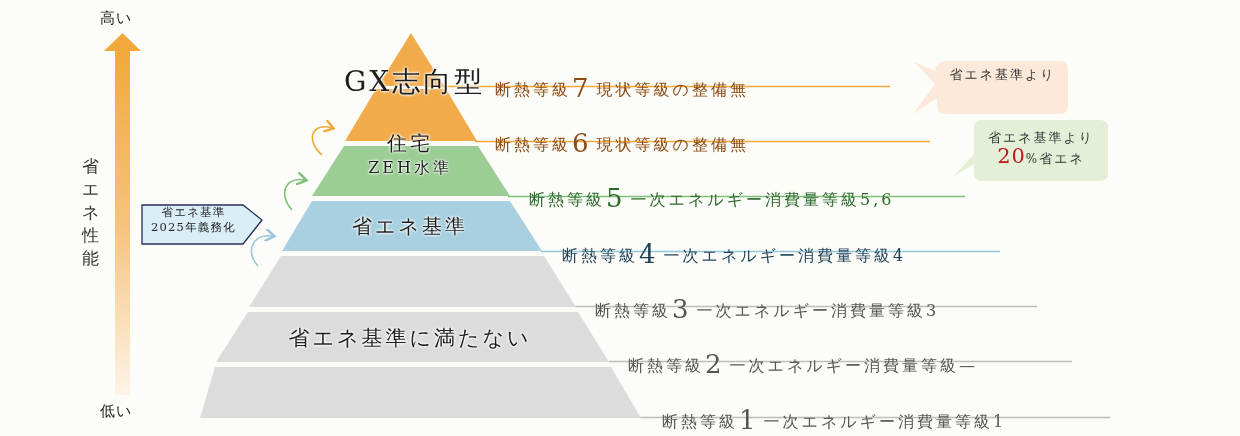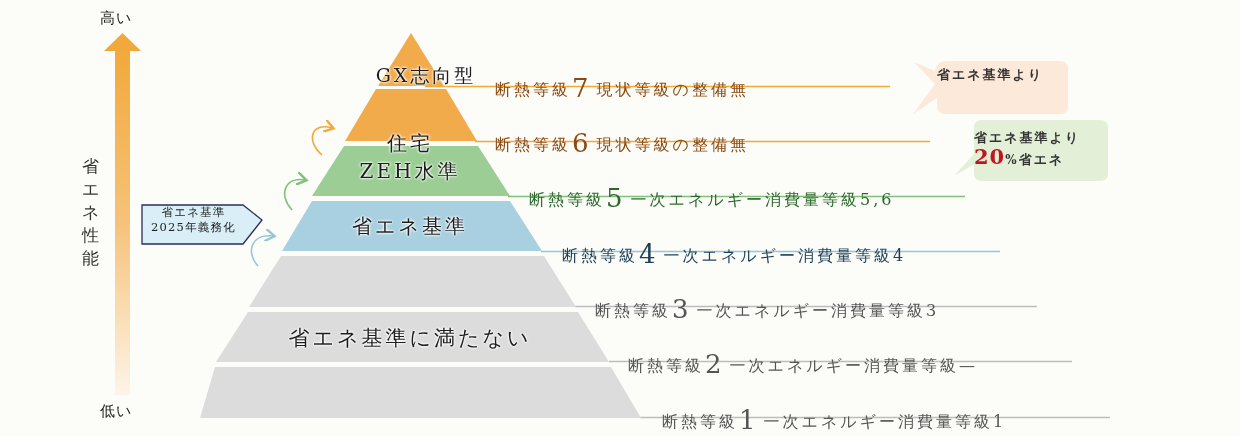--- a/index.html
+++ b/index.html
@@ -6,21 +6,21 @@
   body { width:1240px; height:436px; background:#fcfcf8; position:relative; overflow:hidden;
          font-family:"DejaVu Serif","Liberation Serif",serif; }
   svg.stage { position:absolute; left:0; top:0; }
   .axis-label { position:absolute; font-size:15px; color:#222; letter-spacing:1px; }
   .axis-title { position:absolute; left:82px; top:155px; width:20px; font-size:17px; color:#333;
                 line-height:23px; }
   .layer-label { position:absolute; color:#1e1e1e; text-align:center; white-space:nowrap;
                  letter-spacing:3px; text-shadow:0 0 3px #fff, 0 0 3px #fff, 0 0 2px #fff; }
   .grade { position:absolute; white-space:nowrap; font-size:16px; letter-spacing:3px;margin-top:15px; }
   .grade .num { font-size:26px; letter-spacing:0; margin:0 8px 0 1px; position:relative; top:2px; }
-  .callout { position:absolute; text-align:left; font-size:13px; color:#333; letter-spacing:2px; line-height:19px;font-weight:bold; }
+  .callout { position:absolute; text-align:center; font-size:13px; color:#333; letter-spacing:2px; line-height:19px; }
   .callout .pct { color:#c0161f; font-size:21px; letter-spacing:1px; }
   .callout .pctsign { font-size:12px; }
   .mandate { position:absolute; left:141px; top:205px; width:105px; text-align:center; font-size:11.5px;
              color:#222; letter-spacing:1.2px; line-height:15px; }
 </style>
 </head>
 <body>
 
 <svg class="stage" width="1240" height="436" viewBox="0 0 1240 436">
   <defs>
@@ -85,23 +85,23 @@
 
 <div class="axis-label" style="left:100px; top:9px;">高い</div>
 <div class="axis-title">省エネ性能</div>
 <div class="axis-label" style="left:100px; top:402px;">低い</div>
 
 <div class="mandate">
   <div>省エネ基準</div>
   <div>2025年義務化</div>
 </div>
 
-<div class="layer-label" style="left:356px; top:63px; width:140px; font-size:19px;">GX志向型</div>
+<div class="layer-label" style="left:344px; top:63px; width:140px; font-size:28px;">GX志向型</div>
 <div class="layer-label" style="left:340px; top:94px; width:140px; font-size:20px;margin-top:36px;">住宅</div>
-<div class="layer-label" style="left:330px; top:158px; width:160px; font-size:20px;">ZEH水準</div>
+<div class="layer-label" style="left:330px; top:158px; width:160px; font-size:16px;">ZEH水準</div>
 <div class="layer-label" style="left:310px; top:213px; width:200px; font-size:20px;">省エネ基準</div>
 <div class="layer-label" style="left:240px; top:324px; width:340px; font-size:21px;">省エネ基準に満たない</div>
 
 <div class="grade" style="left:495px; top:56px; color:#8a4a12;">
   <span>断熱等級</span><span class="num">7</span><span>現状等級の整備無</span>
 </div>
 <div class="grade" style="left:495px; top:111px; color:#8a4a12;">
   <span>断熱等級</span><span class="num">6</span><span>現状等級の整備無</span>
 </div>
 <div class="grade" style="left:529px; top:166px; color:#2c6a2c;">

